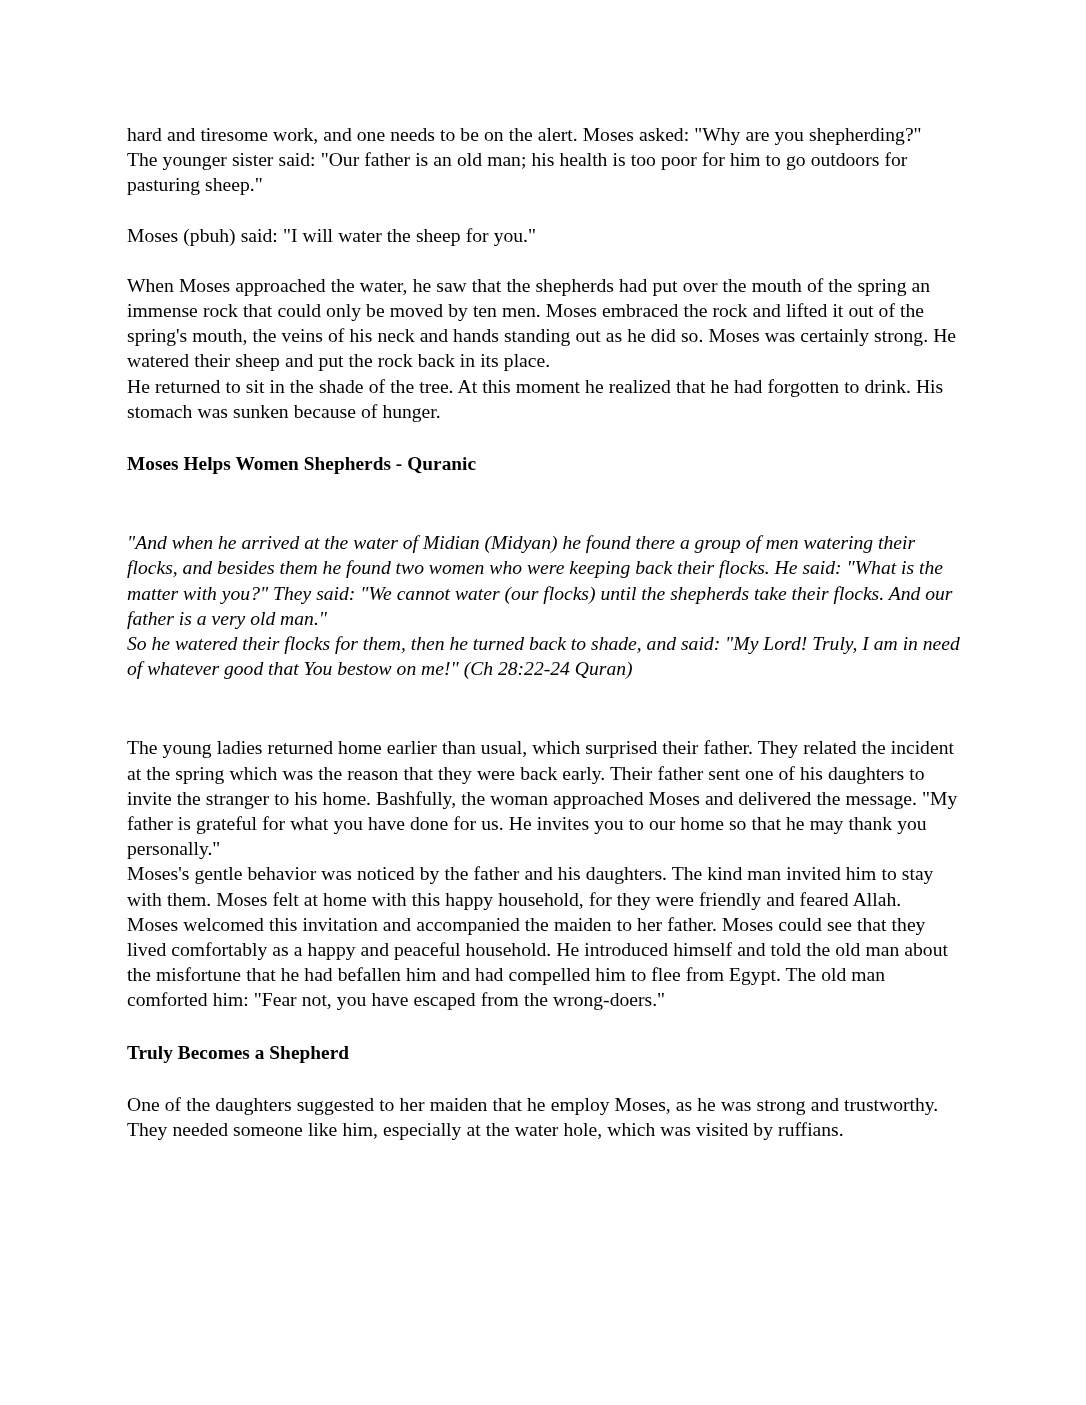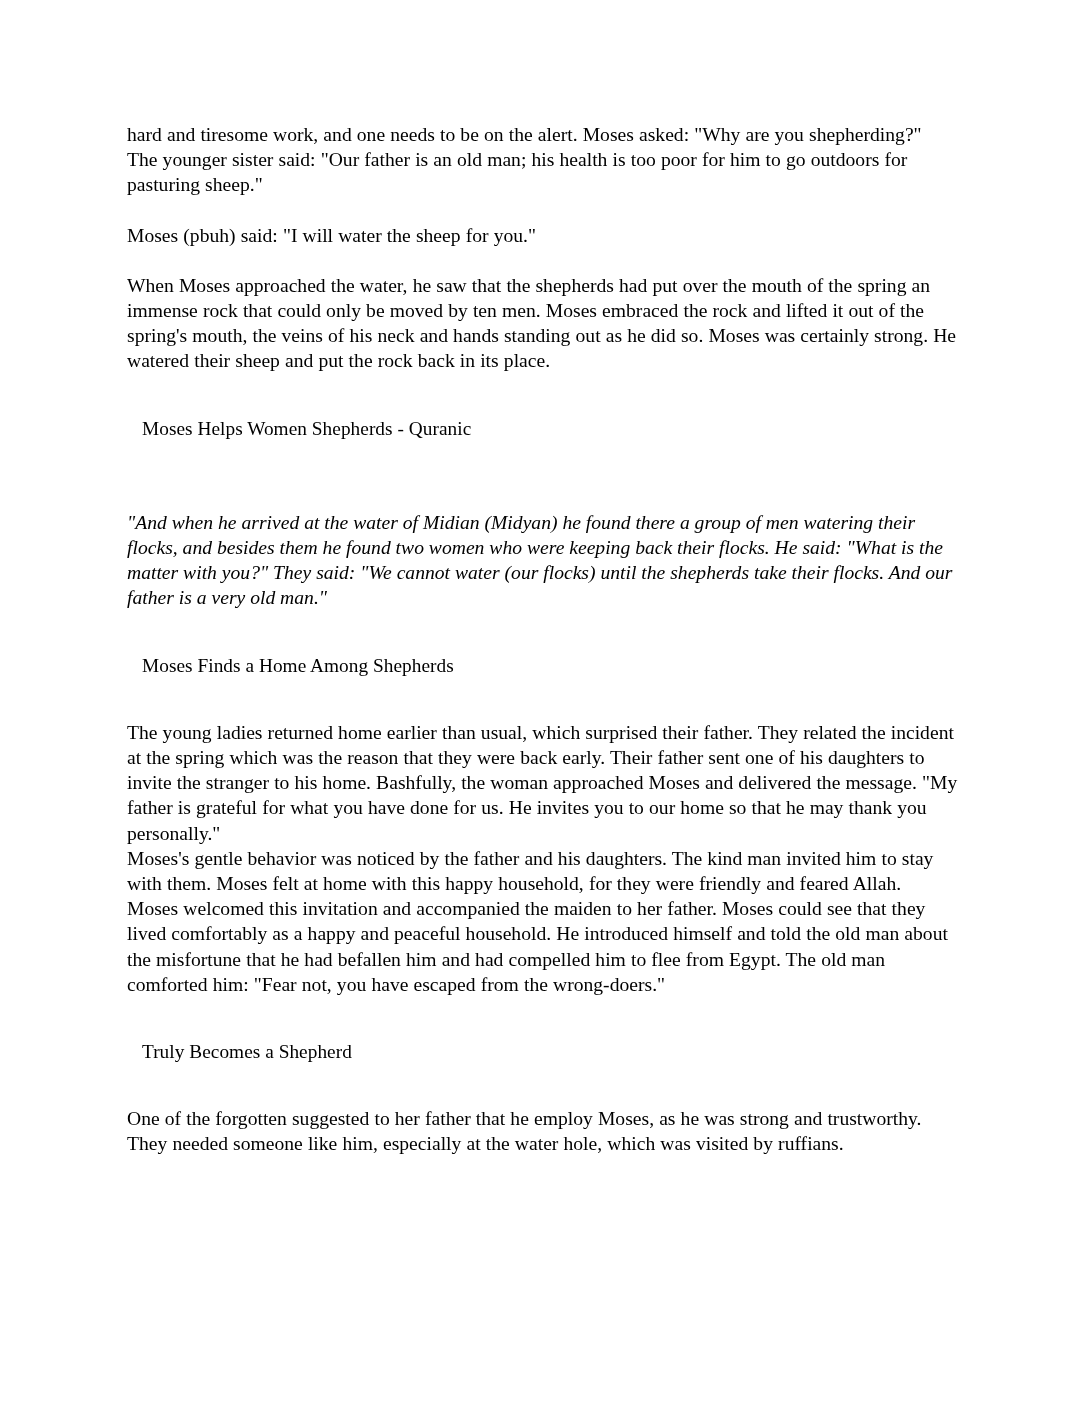--- a/index.html
+++ b/index.html
@@ -27,24 +27,24 @@
   }
   p.para {
     margin: 0;
     font-size: 19.6px;
     line-height: 25.2px;
     text-align: left;
     letter-spacing: 0.01px;
     word-spacing: 0.2px;
   }
   h2.heading {
-    margin: 15px;
+    margin: 0;
     font-size: 19.3px;
     line-height: 25.2px;
-    font-weight: normal;
+    font-weight: bold;
     letter-spacing: 0.05px;
   }
   .blockquote {
     margin: 0;
     font-size: 19.6px;
     line-height: 25.2px;
     font-style: italic;
     letter-spacing: 0.01px;
   }
   .gap-sm { height: 25px; }
@@ -61,47 +61,48 @@
     <p class="para">The younger sister said: "Our father is an old man; his health is too poor for him to go outdoors for pasturing sheep."</p>
 
     <div class="gap-sm"></div>
 
     <p class="para">Moses (pbuh) said: "I will water the sheep for you."</p>
 
     <div class="gap-sm"></div>
 
     <p class="para">When Moses approached the water, he saw that the shepherds had put over the mouth of the spring an immense rock that could only be moved by ten men. Moses embraced the rock and lifted it out of the spring's mouth, the veins of his neck and hands standing out as he did so. Moses was certainly strong. He watered their sheep and put the rock back in its place.</p>
 
+    <p class="para">He returned to sit in the shade of the tree. At this moment he realized that he had forgotten to drink. His stomach was sunken because of hunger.</p>
 
     <div class="gap-md"></div>
 
     <h2 class="heading">Moses Helps Women Shepherds - Quranic</h2>
 
     <div class="gap-md"></div>
 
 
     <div class="gap-md"></div>
 
     <p class="blockquote">"And when he arrived at the water of Midian (Midyan) he found there a group of men watering their flocks, and besides them he found two women who were keeping back their flocks. He said: "What is the matter with you?" They said: "We cannot water (our flocks) until the shepherds take their flocks. And our father is a very old man."</p>
 
+    <p class="blockquote">So he watered their flocks for them, then he turned back to shade, and said: "My Lord! Truly, I am in need of whatever good that You bestow on me!" (Ch 28:22-24 Quran)</p>
 
     <div class="gap-md"></div>
 
-    <h2 class="heading">Moses Finds a Home Among Shepherds</h2>
 
     <div class="gap-md"></div>
 
     <p class="para">The young ladies returned home earlier than usual, which surprised their father. They related the incident at the spring which was the reason that they were back early. Their father sent one of his daughters to invite the stranger to his home. Bashfully, the woman approached Moses and delivered the message. "My father is grateful for what you have done for us. He invites you to our home so that he may thank you personally."</p>
 
     <p class="para">Moses's gentle behavior was noticed by the father and his daughters. The kind man invited him to stay with them. Moses felt at home with this happy household, for they were friendly and feared Allah.</p>
 
     <p class="para">Moses welcomed this invitation and accompanied the maiden to her father. Moses could see that they lived comfortably as a happy and peaceful household. He introduced himself and told the old man about the misfortune that he had befallen him and had compelled him to flee from Egypt. The old man comforted him: "Fear not, you have escaped from the wrong-doers."</p>
 
     <div class="gap-md"></div>
 
     <h2 class="heading">Truly Becomes a Shepherd</h2>
 
     <div class="gap-md"></div>
 
-    <p class="para">One of the forgotten suggested to her father that he employ Moses, as he was strong and trustworthy. They needed someone like him, especially at the water hole, which was visited by ruffians.</p>
+    <p class="para">One of the daughters suggested to her maiden that he employ Moses, as he was strong and trustworthy. They needed someone like him, especially at the water hole, which was visited by ruffians.</p>
 
   </div>
 </div>
 
 </body></html>

